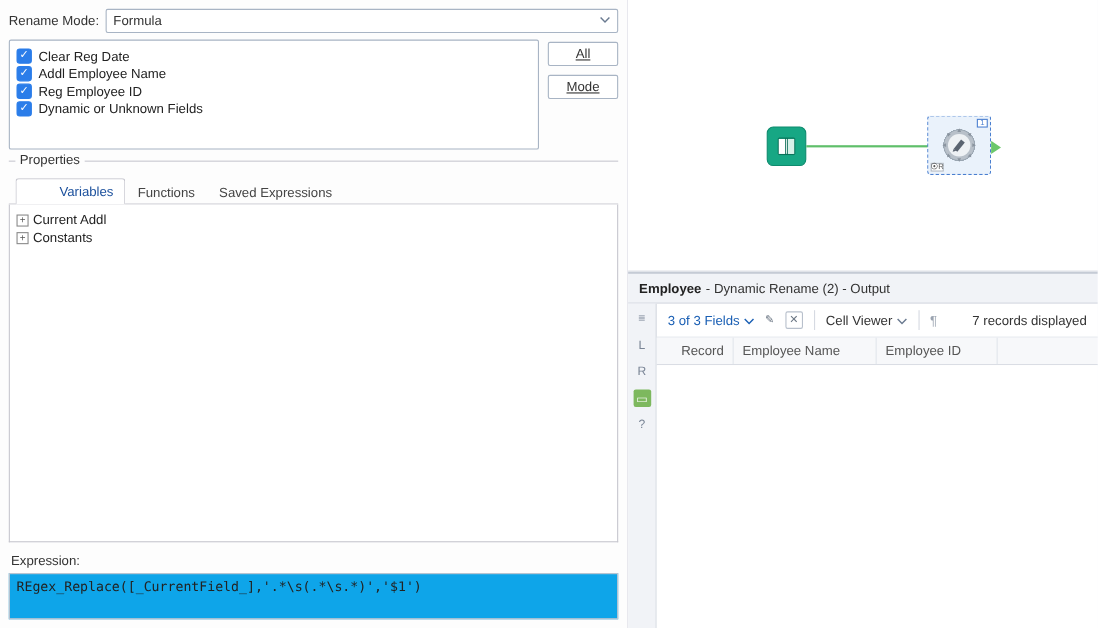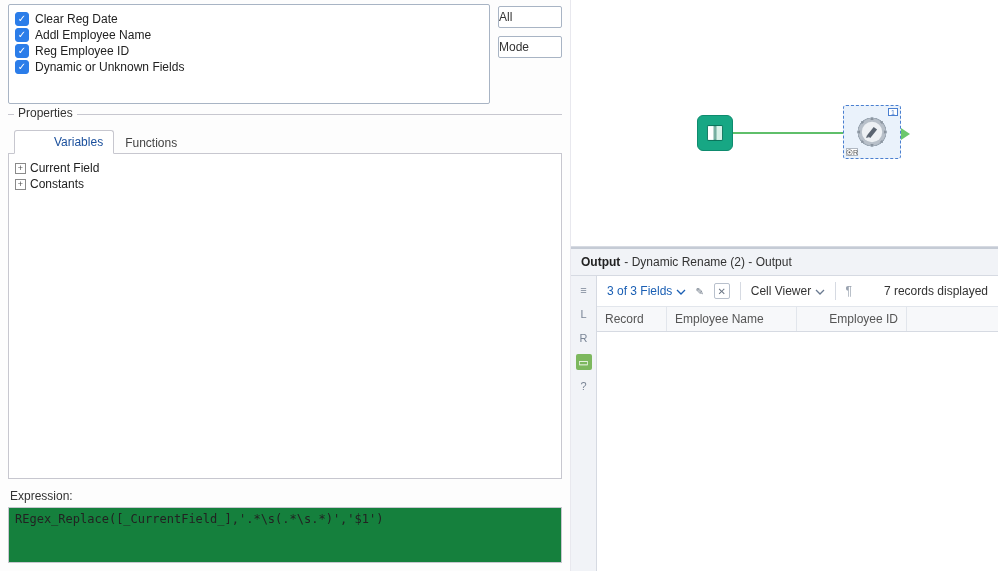--- a/index.html
+++ b/index.html
@@ -69,23 +69,24 @@
     background: #2b7de9;
     display: inline-flex; align-items: center; justify-content: center;
     color: #fff; font-size: 10px; line-height: 1;
   }
   .btn-col { display: flex; flex-direction: column; gap: 8px; padding-top:2px;}
   .btn {
     width: 64px; height: 22px;
     border: 1px solid #a8b4c4;
     border-radius: 2px;
     background: #fff;
-    display: flex; align-items: center; justify-content: flex-start;
+    display: flex; align-items: center; justify-content: center;
     font-size: 12px;
     cursor: default;
+    text-decoration: underline;
   }
   .props-wrap {
     position: relative;
     border-top: 1px solid #c7c7cf;
     margin-top: 10px;
     padding-top: 0;
     flex: 1;
     display: flex; flex-direction: column; justify-content: space-between;
   }
   .props-legend {
@@ -137,22 +138,22 @@
   .tree-toggle {
     width: 11px; height: 11px;
     border: 1px solid #8a8a8a;
     display:inline-flex; align-items:center; justify-content:center;
     font-size: 9px; line-height: 1;
     color:#555;
   }
   .expr-label { margin: 0 0 4px 2px; color:#333;}
   .expr-box {
     border: 1px solid #c7c7cf;
-    height: 56px;
-    background: #15803d;
+    height: 42px;
+    background: #0ea5e9;
     padding: 4px 6px;
     font-family: Consolas, monospace;
     font-size: 12px;
     color:#222;
     overflow:hidden;
   }
 
   
   .right {
     flex: 1; height: 571px;
@@ -276,34 +277,45 @@
     display:flex;
     background:#f7f8fa;
     border-bottom:1px solid #d6dae2;
   }
   .grid-head .cell {
     padding: 5px 8px;
     border-right:1px solid #e2e6ec;
     color:#555;
     font-size:12px;
   }
-  .cell.record { width:70px;}
+  .cell.record { width:70px;text-align:right;}
   .cell.c1 { width:100px;}
   .cell.c2 { width:130px;}
-  .cell.c3 { width:110px;text-align:right;}
+  .cell.c3 { width:110px;}
   .grid-body { flex:1; background:#fff;}
   .caret-svg { width:10px; height:10px; }
 </style>
 </head>
 <body>
 
 <div class="root">
 
   <div class="left">
 
+    <div class="rename-row">
+      <span class="rename-label">Rename Mode:</span>
+      <div class="rename-select">
+        <span>Formula</span>
+        <span class="caret">
+          <svg class="caret-svg" viewBox="0 0 10 10">
+              <path d="M1 3 L5 7 L9 3" fill="none" stroke="#6a7a90" stroke-width="1.3"></path>
+            </svg>
+        </span>
+      </div>
+    </div>
 
     <div class="fields-row">
       <div class="fields-box">
         <div class="field-item">
           <span class="chk">✓</span>
           <span>Clear Reg Date</span>
         </div>
         <div class="field-item">
           <span class="chk">✓</span>
           <span>Addl Employee Name</span>
@@ -326,26 +338,27 @@
         </div>
       </div>
     </div>
 
     <div class="props-wrap">
       <span class="props-legend">Properties</span>
 
       <div class="tabs">
         <div class="tab active"><span>Variables</span></div>
         <div class="tab"><span>Functions</span></div>
+        <div class="tab"><span>Saved Expressions</span></div>
       </div>
 
       <div class="tree-box">
         <div class="tree-row">
           <span class="tree-toggle">+</span>
-          <span>Current Field</span>
+          <span>Current Addl</span>
         </div>
         <div class="tree-row">
           <span class="tree-toggle">+</span>
           <span>Constants</span>
         </div>
       </div>
 
       <div class="expr-label">Expression:</div>
       <div class="expr-box">
         <span>REgex_Replace([_CurrentField_],'.*\s(.*\s.*)','$1')</span>
@@ -382,21 +395,21 @@
             <path d="M13 27 L14 24 L17 26 Z" fill="#5b6470"></path>
           </svg>
         </span>
         <span class="tag-br">⦿R</span>
       </div>
       <div class="out-port"></div>
     </div>
 
     <div class="results">
       <div class="results-header">
-        <span class="bold">Output</span>
+        <span class="bold">Employee</span>
         <span> - Dynamic Rename (2) - Output</span>
       </div>
       <div class="results-body">
         <div class="gutter">
           <span class="gicon">≡</span>
           <span class="gicon">L</span>
           <span class="gicon">R</span>
           <span class="gicon active">▭</span>
           <span class="gicon">?</span>
         </div>

